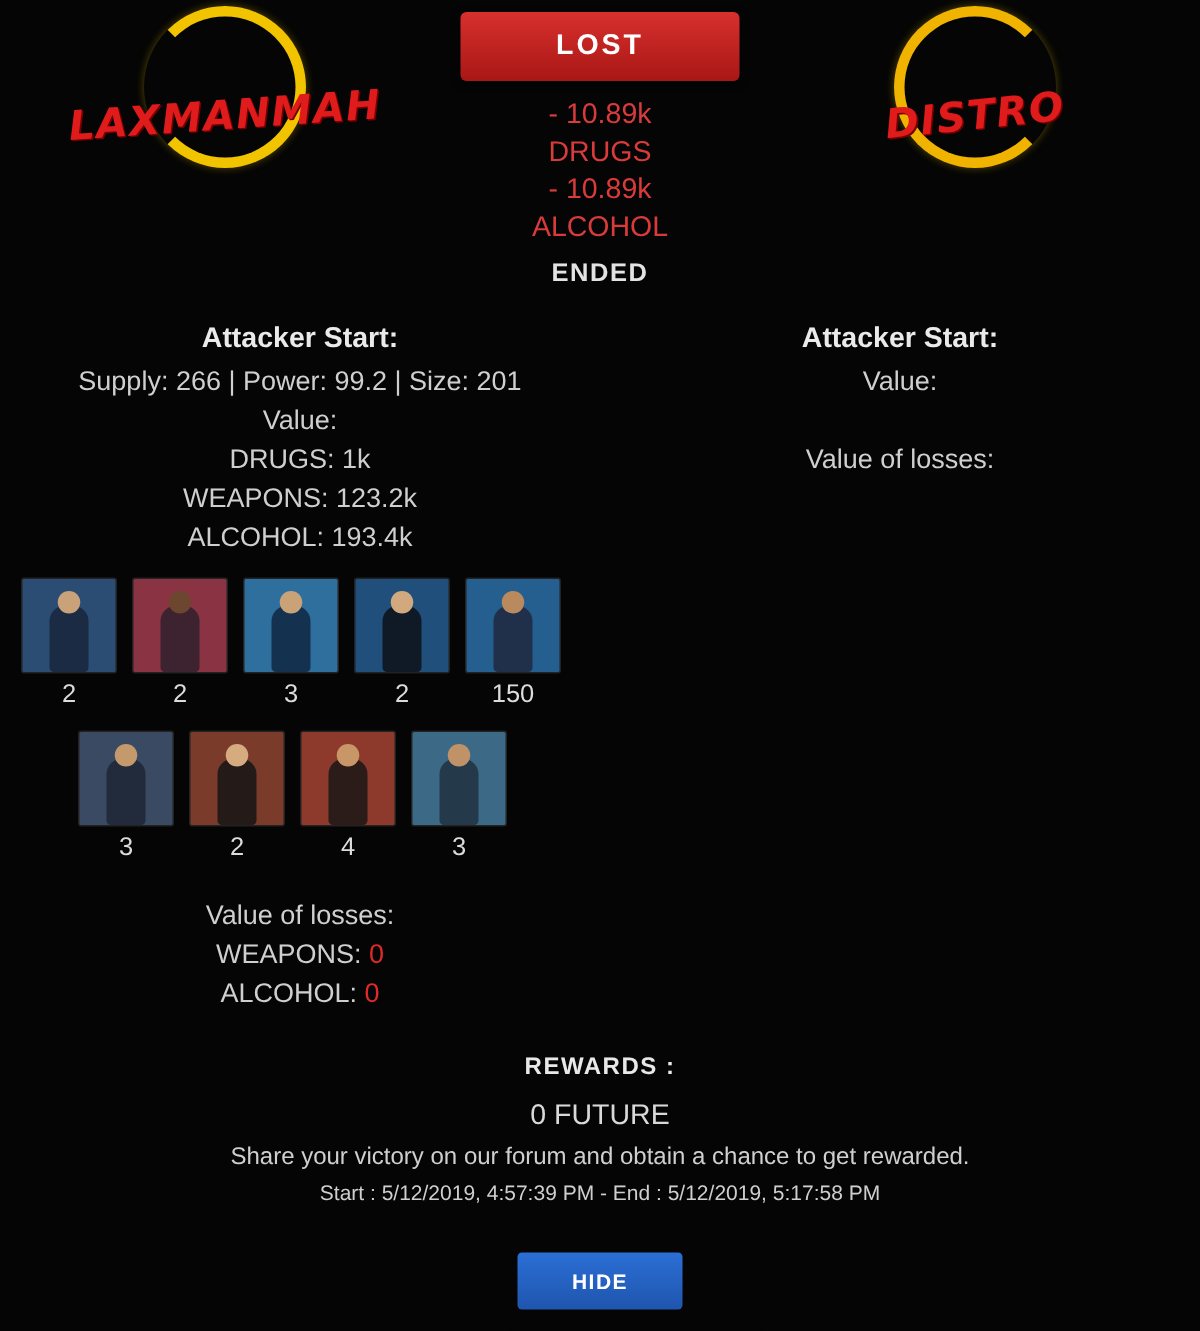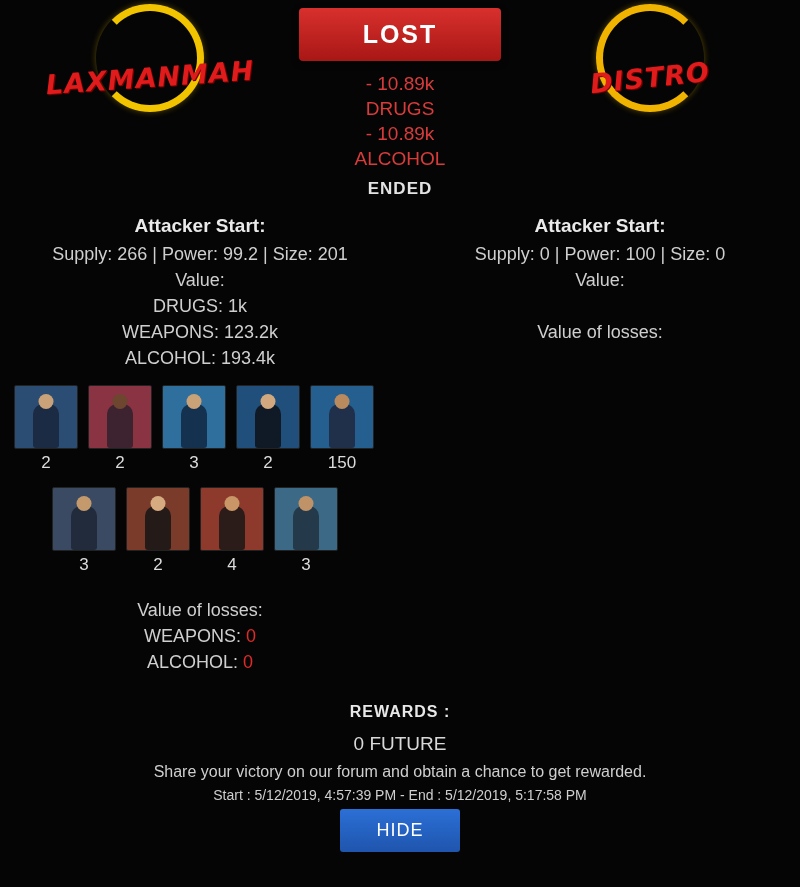--- a/index.html
+++ b/index.html
@@ -70,21 +70,21 @@
     transform: translateX(-50%);
     width: 300px;
     text-align: center;
   }
   .result-badge {
     display: inline-block;
     margin-top: 8px;
     background: linear-gradient(#d8302d, #a81715);
     color: #fff;
     font-weight: bold;
-    font-size: 25px;
+    font-size: 19px;
     letter-spacing: 2px;
     padding: 12px 64px;
     border-radius: 4px;
     box-shadow: 0 2px 6px rgba(0,0,0,0.6);
   }
   .loss-lines {
     margin-top: 10px;
     color: #d93b3b;
     font-size: 19px;
     line-height: 25px;
@@ -195,25 +195,25 @@
     font-size: 16px;
     color: #cfcfcf;
   }
   .period {
     margin-top: 6px;
     font-size: 14px;
     color: #cfcfcf;
   }
   .hide-btn {
     display: inline-block;
-    margin-top: 6px;
+    margin-top: 32px;
     background: linear-gradient(#2b6fd6, #1f55ad);
     color: #fff;
-    font-weight: normal;
-    font-size: 18px;
+    font-weight: bold;
+    font-size: 14px;
     letter-spacing: 1px;
     padding: 11px 36px;
     border: none;
     border-radius: 3px;
     cursor: pointer;
   }
 </style>
 </head>
 <body>
 
@@ -248,21 +248,20 @@
     <div class="col">
       <div class="heading">Attacker Start:</div>
       <div>Supply: 266 | Power: 99.2 | Size: 201</div>
       <div>Value:</div>
       <div>DRUGS: 1k</div>
       <div>WEAPONS: 123.2k</div>
       <div>ALCOHOL: 193.4k</div>
     </div>
     <div class="col">
       <div class="heading">Attacker Start:</div>
-      <div>Supply: 0 | Power: 100 | Size: 0</div>
       <div>Value:</div>
       <div style="height:26px"></div>
       <div>Value of losses:</div>
     </div>
   </div>
 
   <div class="units">
     <div class="unit-row row1">
       <div class="unit">
         <div class="portrait" style="background:#2c4d73">

